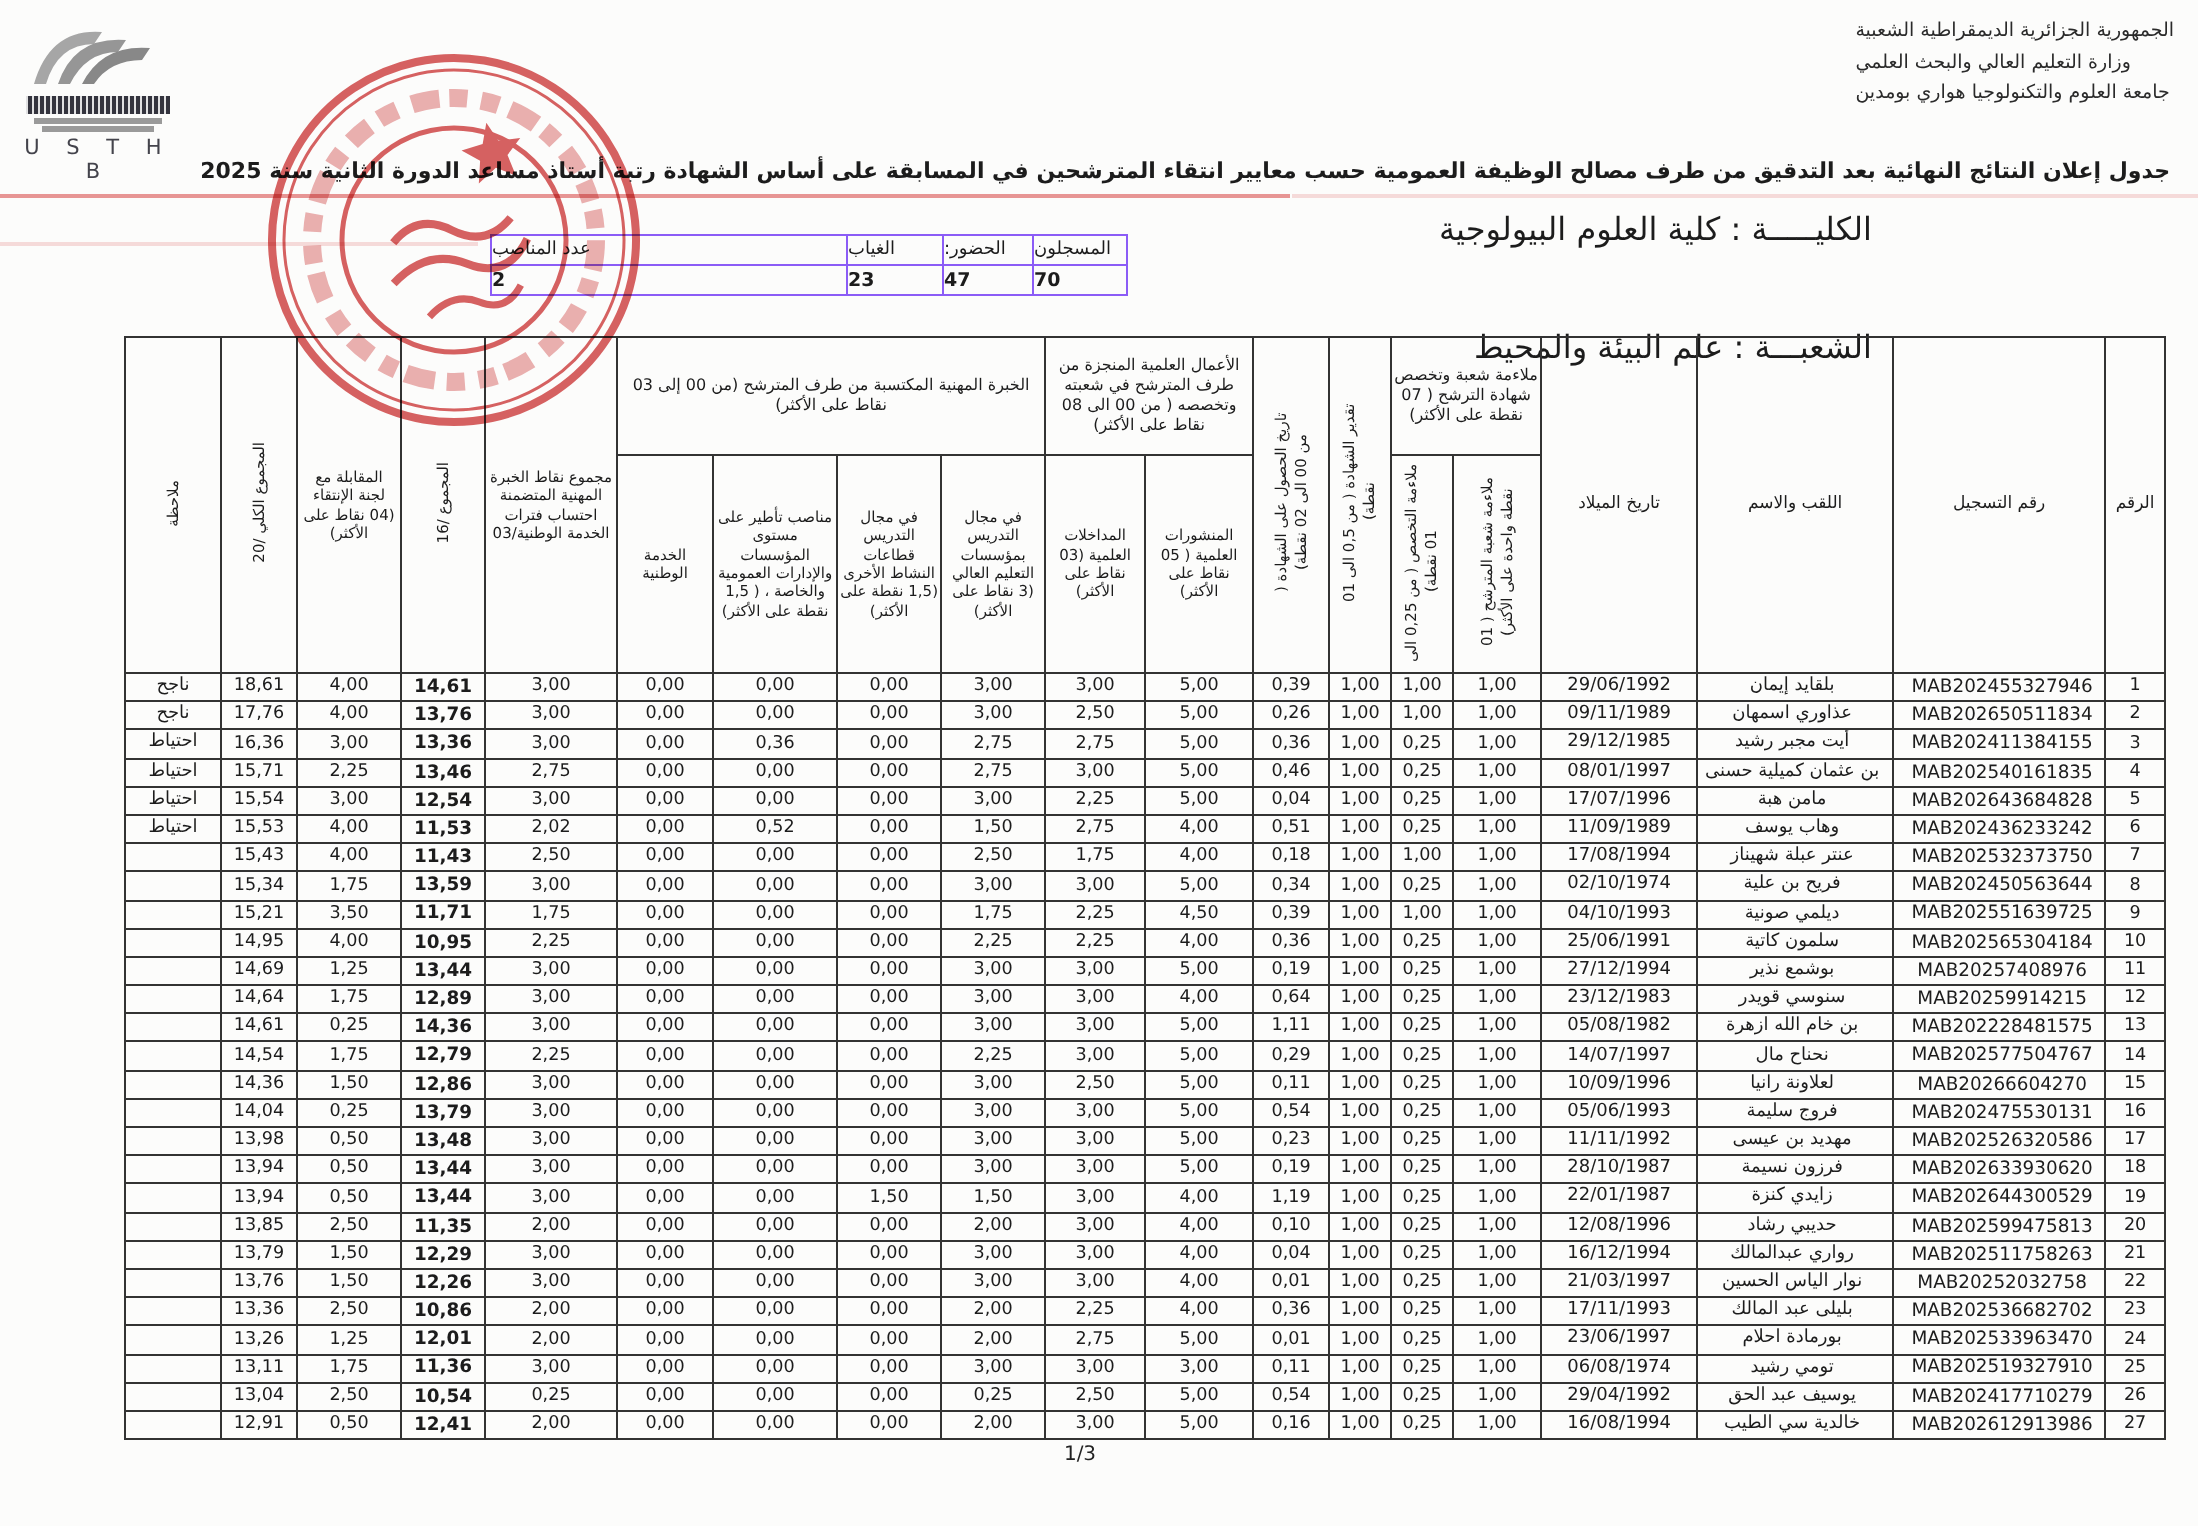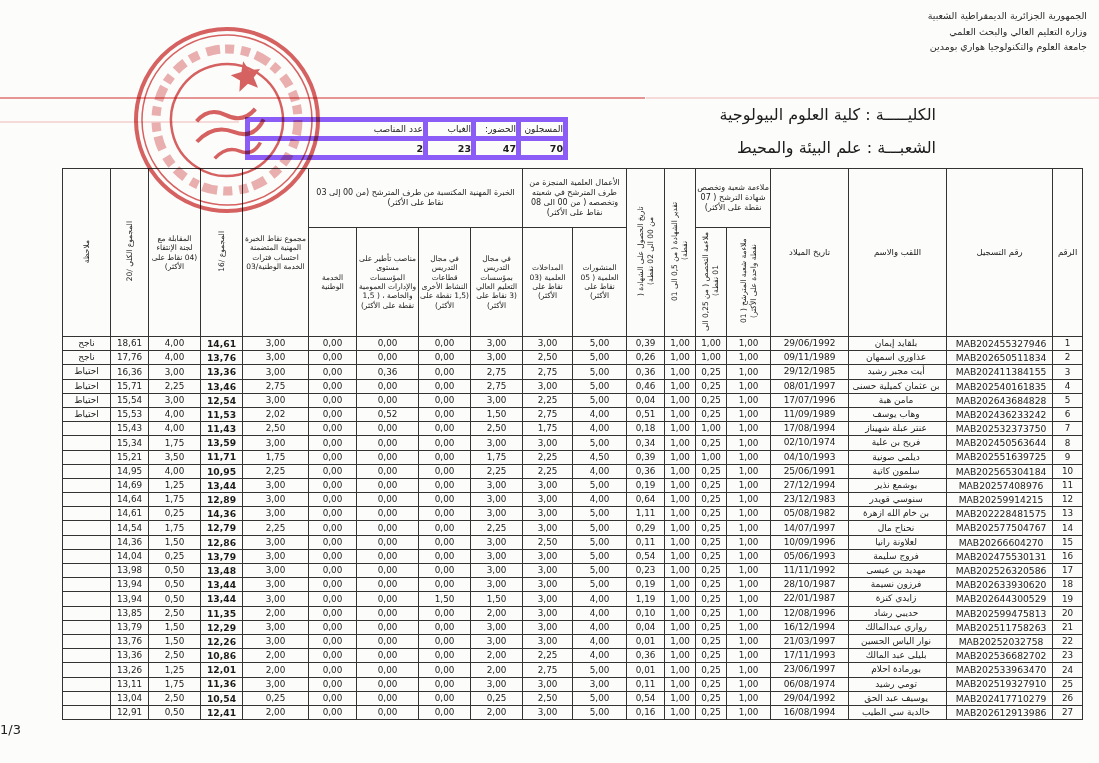--- a/index.html
+++ b/index.html
@@ -1,76 +1,88 @@
 <!DOCTYPE html>
 <html dir="rtl" lang="ar"><head>
 <meta charset="utf-8">
 <style>
   html,body{margin:0;padding:0;background:#e8e8e8;}
   .page{position:relative;width:1099px;height:763px;background:#fcfcfb;overflow:hidden;
         direction:rtl;font-family:"DejaVu Sans",sans-serif;color:#1c1c1c;margin:0 auto;}
   
-  .gov{position:absolute;top:8px;right:12px;text-align:right;font-size:9.5px;line-height:15.5px;color:#2a2a2a;}
+  .gov{position:absolute;top:8px;right:12px;text-align:left;font-size:9.5px;line-height:15.5px;color:#2a2a2a;}
   .logo{position:absolute;top:10px;right:1007px;left:20px;width:86px;text-align:center;}
   .logo .banner{width:72px;height:9px;margin:0 auto;background:#34343e;
         background-image:repeating-linear-gradient(90deg,rgba(255,255,255,.85) 0 1px,transparent 1px 3px);}
   .logo .tline{height:3px;background:#9a9a9a;margin:1.5px auto;}
   .logo .acr{font-size:10.5px;letter-spacing:5px;color:#44444c;margin-top:2px;}
   .title{position:absolute;top:79px;right:14px;left:18px;text-align:right;font-size:11px;font-weight:bold;white-space:nowrap;}
   .redline{position:absolute;height:2px;background:rgba(214,64,64,.55);}
   .redline.faint{background:rgba(214,64,64,.18);}
   .meta{position:absolute;right:163px;font-size:16px;font-weight:normal;}
   
   .stats{position:absolute;top:117px;left:245px;width:318px;border-collapse:collapse;table-layout:fixed;}
-  .stats th,.stats td{border:5px solid #8b5cf6;height:14px;text-align:right;padding:0;}
+  .stats th,.stats td{border:1px solid #8b5cf6;height:14px;text-align:left;padding:0;}
   .stats th{font-weight:normal;font-size:9px;}
   .stats td{font-weight:bold;font-size:9.5px;}
   
   .main{position:absolute;top:168px;left:62px;width:1010px;border-collapse:collapse;table-layout:fixed;
         border:1.5px solid #222;}
   .main th,.main td{border:1px solid #333;padding:0;overflow:hidden;}
   .main thead th{font-weight:normal;font-size:7.5px;line-height:1.25;text-align:center;vertical-align:middle;padding:1px;}
   .main thead tr.r1 th{height:56px;}
   .main thead tr.r2 th{height:106px;}
   .main thead th.grp{font-size:8px;}
   .main thead th.big{font-size:8.5px;margin-top:23px;}
   .vert div{writing-mode:vertical-rl;transform:rotate(180deg);display:inline-block;max-height:100px;line-height:1.3;}
   .main tbody tr{height:14.2px;}
   .main tbody td{font-size:8.8px;text-align:center;line-height:1;}
   .c-rank{font-size:9.2px;}
   .c-reg{direction:ltr;text-align:right;padding-left:3px !important;font-size:9.2px !important;}
   .c-name{text-align:left;padding-right:3px !important;font-size:9px !important;white-space:nowrap;}
   .c-dob{direction:ltr;font-size:9px !important;}
   .c-t16{font-weight:bold;font-size:9.2px !important;}
   .c-remark{font-size:9px !important;}
-  .footer{position:absolute;top:722px;left:0;width:1080px;text-align:left;font-size:13px;color:#222;}
+  .footer{position:absolute;top:722px;left:0;width:1080px;text-align:center;font-size:10px;color:#222;}
   .stampwrap{position:absolute;top:20px;right:772px;width:200px;height:200px;pointer-events:none;}
 </style>
 </head>
 <body>
 
 <div class="page">
 
   <div class="gov">
     <div>الجمهورية الجزائرية الديمقراطية الشعبية</div>
     <div>وزارة التعليم العالي والبحث العلمي</div>
     <div>جامعة العلوم والتكنولوجيا هواري بومدين</div>
   </div>
 
-
+  <div class="logo">
+    <svg width="80" height="34" viewBox="0 0 80 34">
+      <path d="M8,32 Q16,4 42,6 L38,12 Q20,12 14,32 Z" fill="#a6a6a6"></path>
+      <path d="M20,32 Q28,8 54,10 L50,16 Q34,16 26,32 Z" fill="#969696"></path>
+      <path d="M32,32 Q42,12 66,14 L62,20 Q46,20 38,32 Z" fill="#888888"></path>
+    </svg>
+    <div class="banner"></div>
+    <div class="tline" style="width:64px"></div>
+    <div class="tline" style="width:56px"></div>
+    <div class="acr">U S T H B</div>
+  </div>
+
+  <div class="title">جدول  إعلان النتائج النهائية بعد التدقيق من طرف مصالح الوظيفة العمومية  حسب معايير انتقاء المترشحين في المسابقة على أساس الشهادة  رتبة أستاذ مساعد  الدورة الثانية سنة 2025</div>
 
   <div class="redline" style="top:97px;right:454px;left:0;"></div>
   <div class="redline faint" style="top:97px;right:0;left:646px;"></div>
   <div class="redline faint" style="top:121px;right:860px;left:0;"></div>
 
   <div class="meta" style="top:105px;">
     <span>الكليـــــة :</span>
     <span>كلية العلوم البيولوجية</span>
   </div>
-  <div class="meta" style="top:138px;">
+  <div class="meta" style="top:164px;">
     <span>الشعبـــة :</span>
     <span>علم البيئة والمحيط</span>
   </div>
 
   <table class="stats">
     <colgroup>
         <col style="width:47px">
         <col style="width:45px">
         <col style="width:48px">
         <col style="width:178px">

